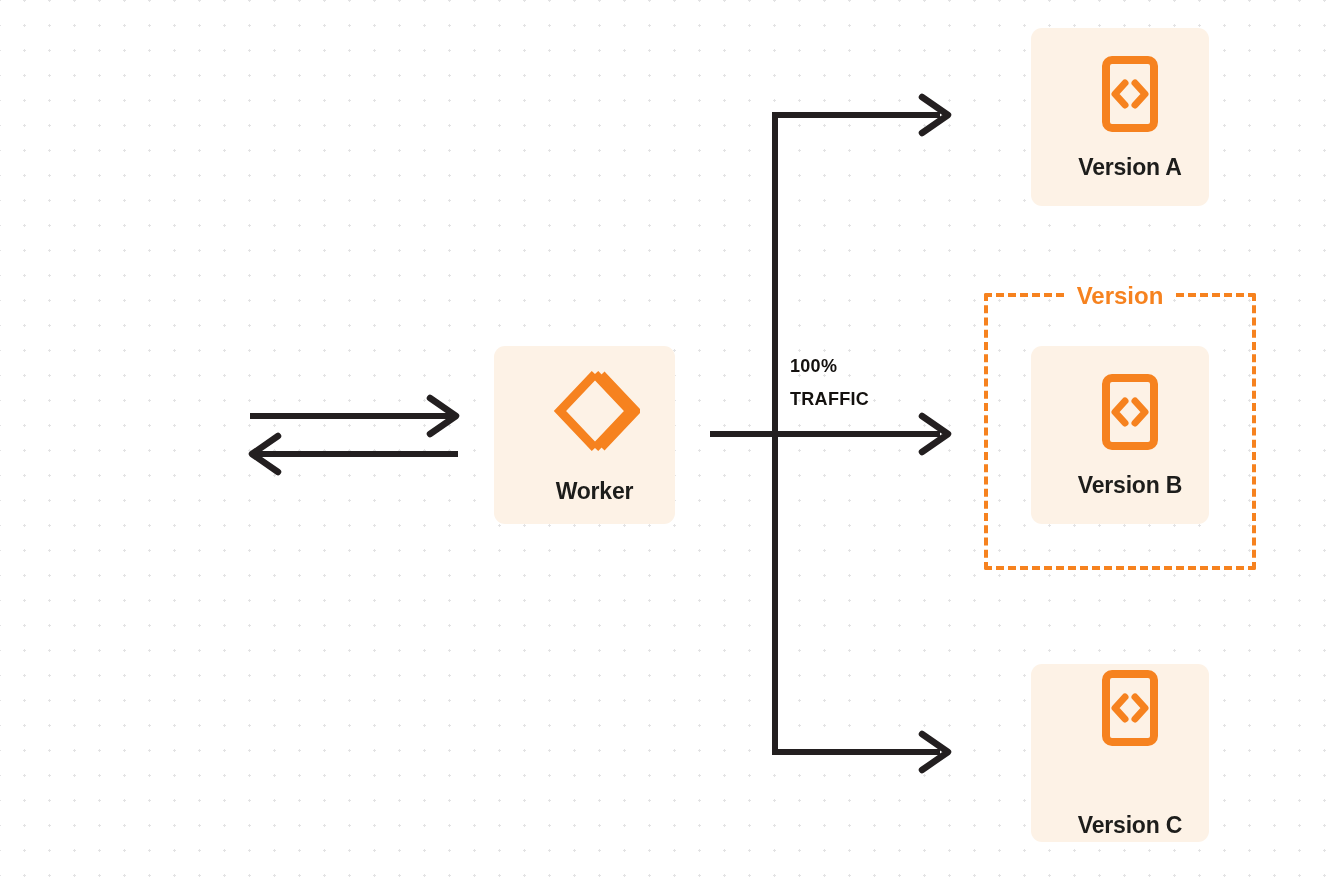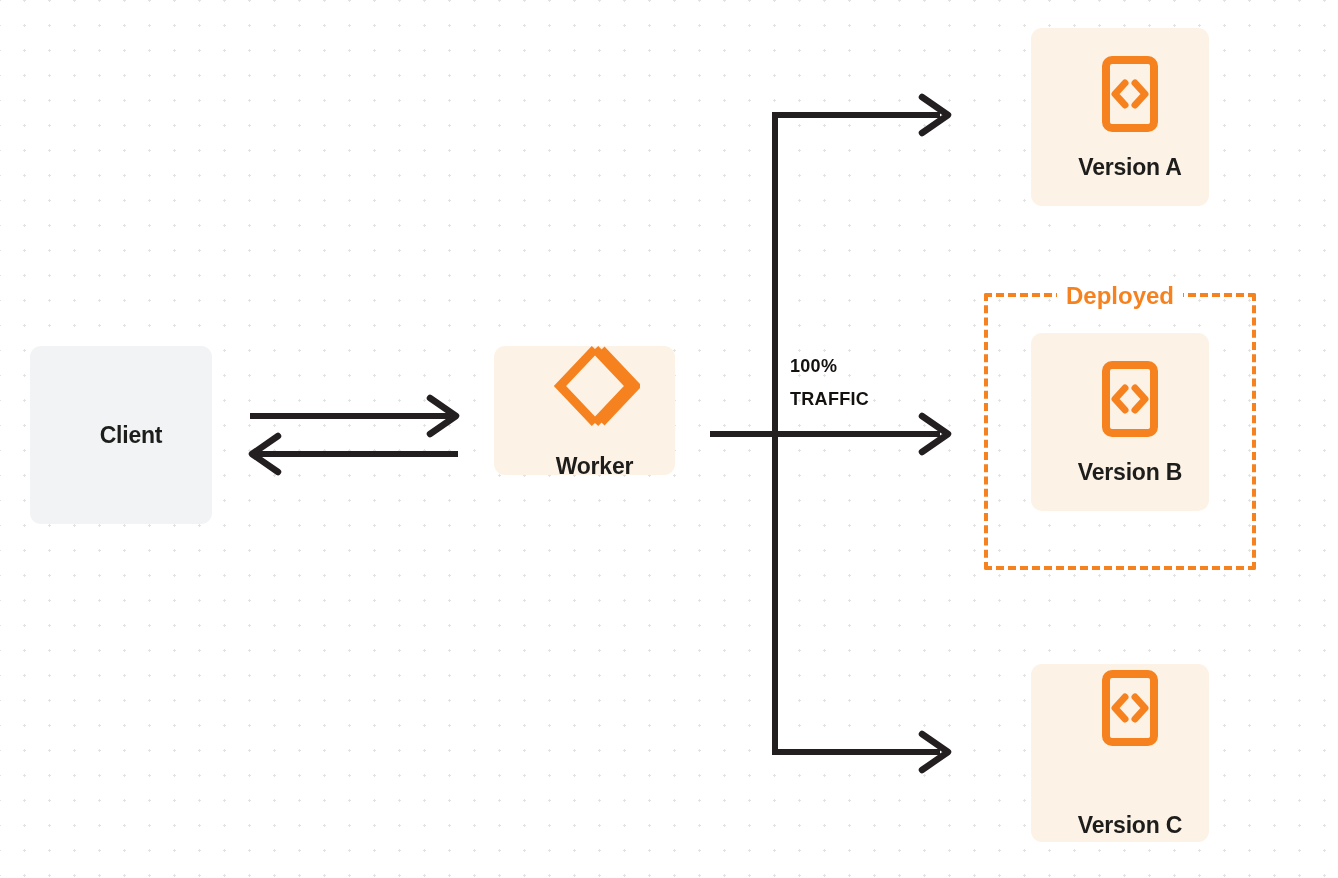--- a/index.html
+++ b/index.html
@@ -52,34 +52,34 @@
     width: 182px;
     height: 178px;
     background: #f2f3f4;
   }
 
   
   #worker-node {
     left: 494px;
     top: 346px;
     width: 181px;
-    height: 129px;
+    height: 178px;
     background: #fdf2e6;
   }
   #worker-node .node-label { margin-top: 26px; }
 
   
   .version-node {
     left: 1031px;
     width: 178px;
     height: 178px;
     background: #fdf2e6;
   }
   #version-a-node { top: 28px; }
-  #version-b-node { top: 333px; text-align: right; }
+  #version-b-node { top: 346px; text-align: right; }
   #version-c-node { top: 664px; gap: 44px; }
   .version-node .node-label { margin-top: 24px; }
 
   .icon-holder {
     line-height: 0;
   }
 
   
   #connectors {
     position: absolute;
@@ -165,23 +165,20 @@
       <path d="M 772 752 L 940 752" stroke="#231f20" stroke-width="6" fill="none" stroke-linecap="butt"></path>
       <path d="M 922 734 L 948 752 L 922 770" stroke="#231f20" stroke-width="6.5" fill="none" stroke-linecap="round" stroke-linejoin="round"></path>
     </g>
   </svg>
 
   <div id="traffic-label">
     <div>100%</div>
     <div>TRAFFIC</div>
   </div>
 
-  <div class="node" id="client-node">
-    <span class="node-label">Client</span>
-  </div>
 
   <div class="node" id="worker-node">
     <span class="icon-holder">
       <svg width="90" height="86" viewBox="0 0 90 86" aria-hidden="true">
 
         <path d="M 45 6 L 10 43 L 45 80" fill="none" stroke="#f6821f" stroke-width="9" stroke-linecap="butt" stroke-linejoin="miter"></path>
         <path d="M 45 6 L 80 43 L 45 80" fill="none" stroke="#f6821f" stroke-width="9" stroke-linecap="butt" stroke-linejoin="miter"></path>
 
         <path d="M 52 6 L 87 43 L 52 80" fill="none" stroke="#f6821f" stroke-width="7" stroke-linecap="butt" stroke-linejoin="miter"></path>
       </svg>
@@ -216,16 +213,16 @@
       <svg width="58" height="76" viewBox="0 0 58 76" aria-hidden="true">
         <rect x="5" y="4" width="48" height="68" rx="6" ry="6" fill="none" stroke="#f6821f" stroke-width="8"></rect>
         <path d="M 24 27 L 14 38 L 24 49" fill="none" stroke="#f6821f" stroke-width="7" stroke-linecap="round" stroke-linejoin="round"></path>
         <path d="M 34 27 L 44 38 L 34 49" fill="none" stroke="#f6821f" stroke-width="7" stroke-linecap="round" stroke-linejoin="round"></path>
       </svg>
     </span>
     <span class="node-label">Version C</span>
   </div>
 
   <div id="deployed-group">
-    <span id="deployed-label">Deployed</span>
+    <span id="deployed-label">Version</span>
   </div>
 
 </div>
 
 </body></html>

